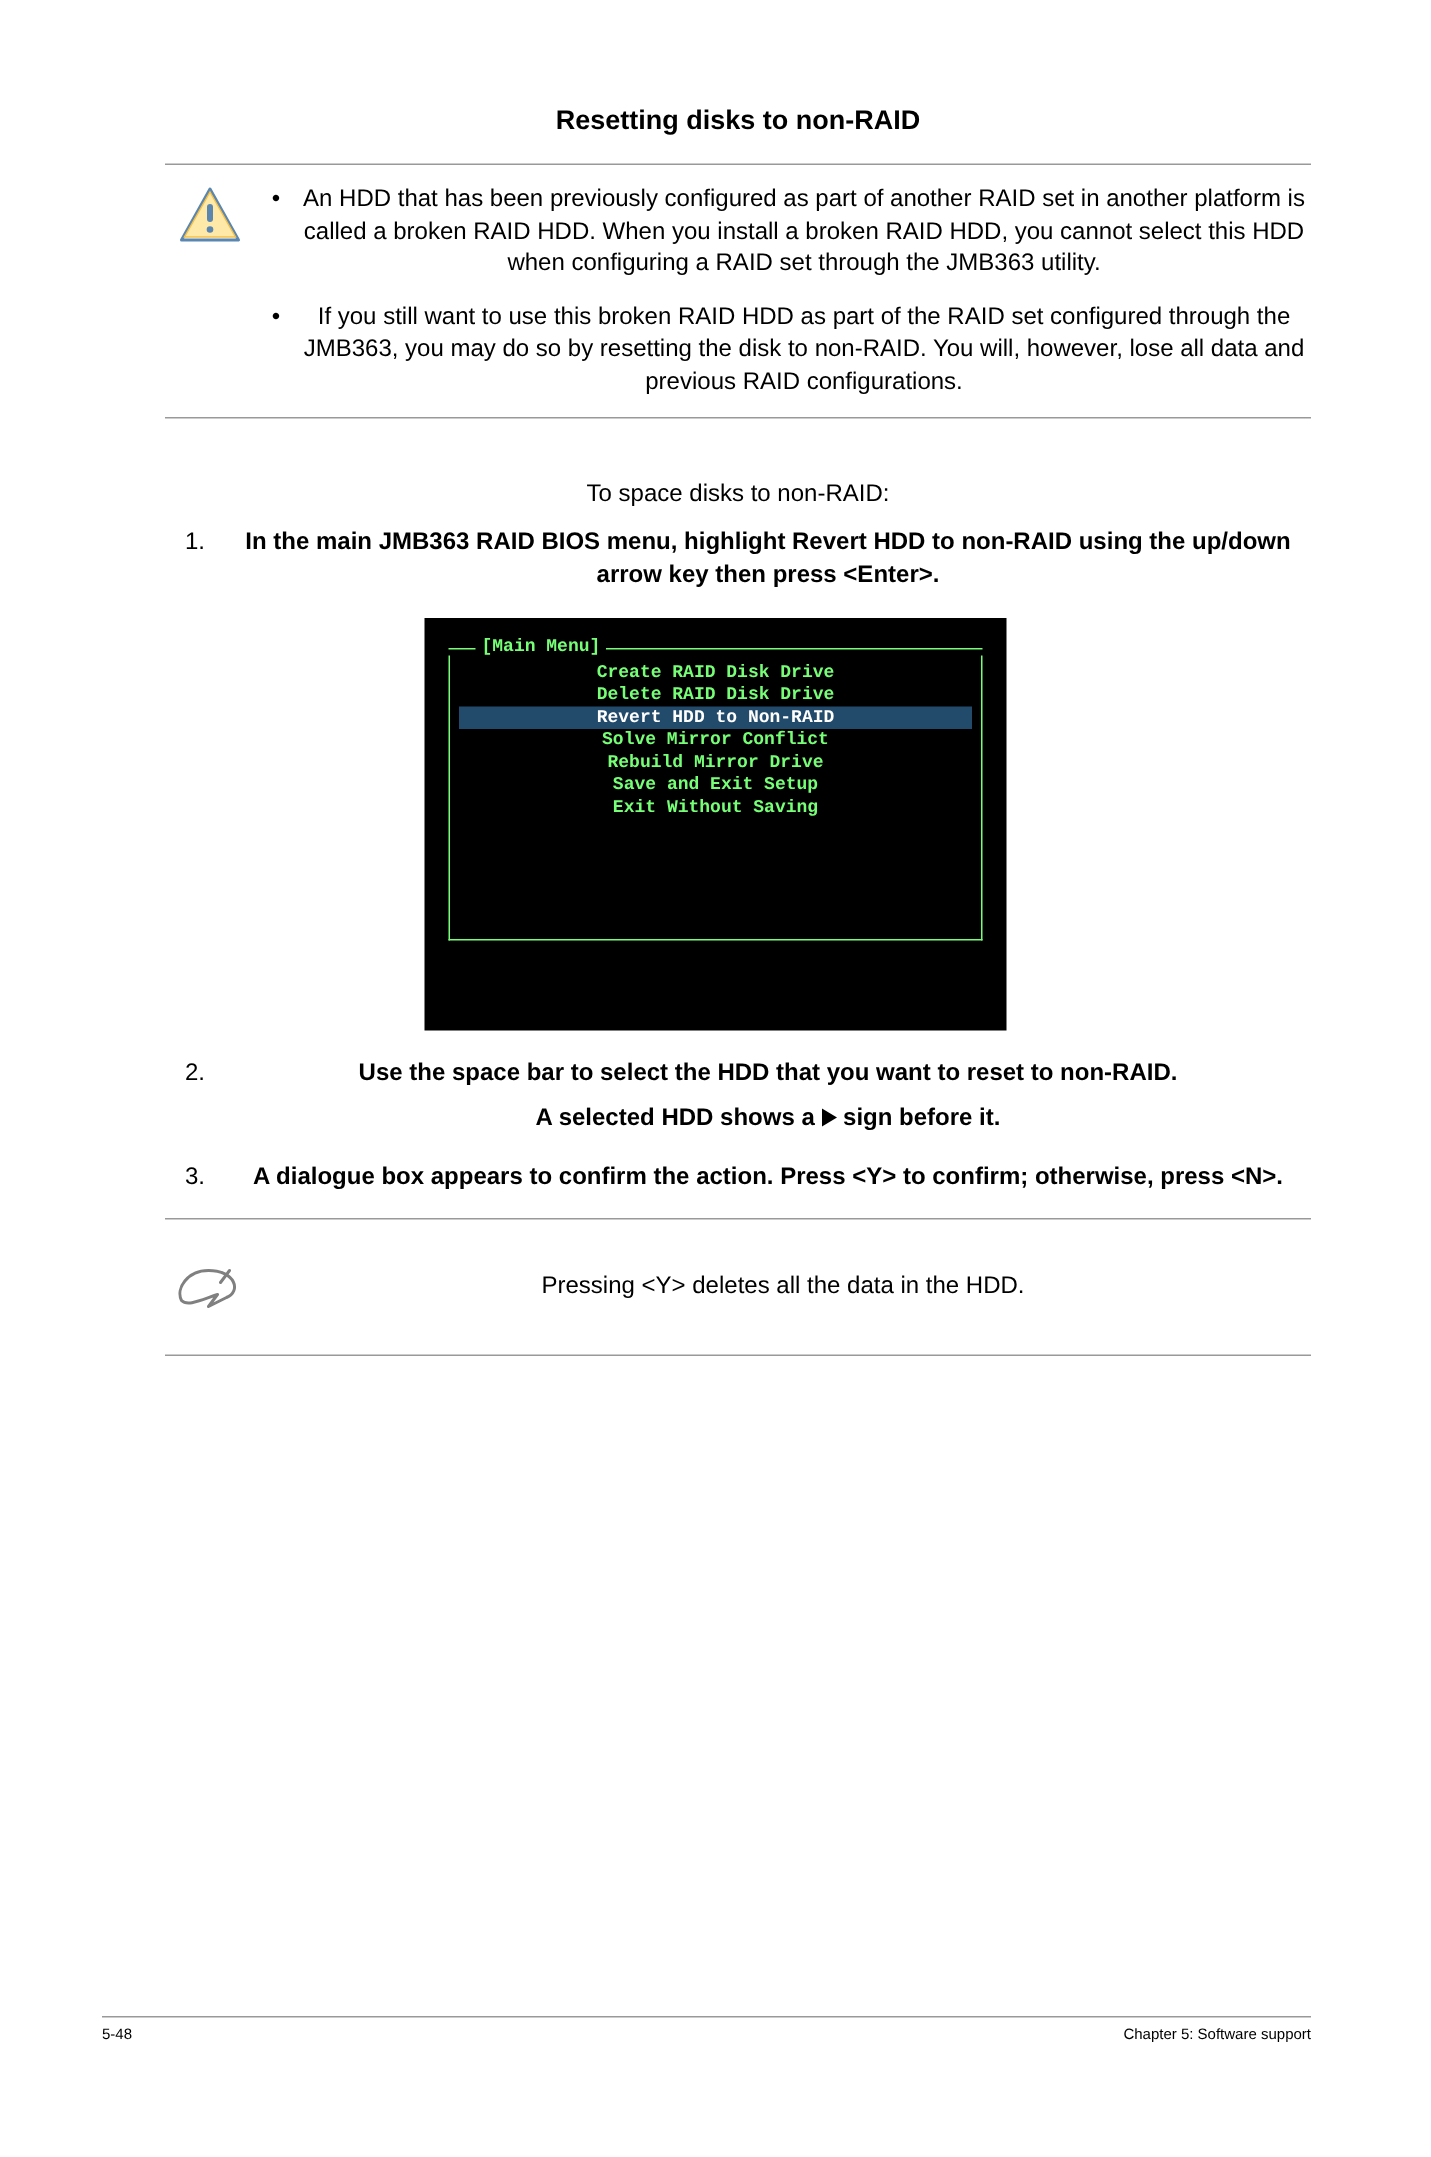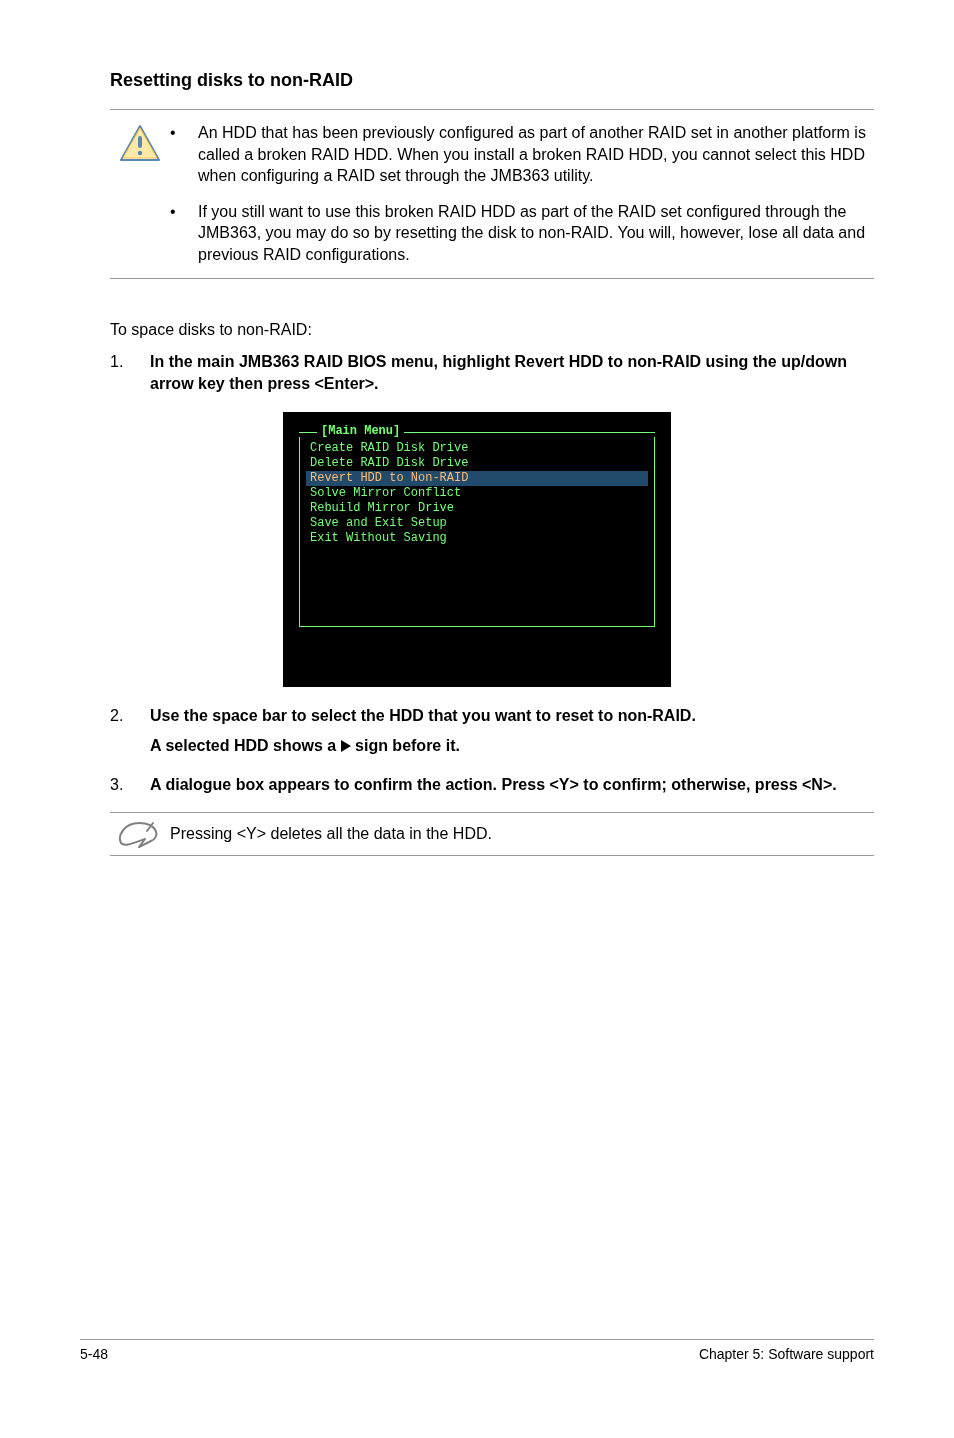--- a/index.html
+++ b/index.html
@@ -12,20 +12,21 @@
     width: 954px;
     min-height: 1438px;
     position: relative;
     box-sizing: border-box;
   }
   .page {
     padding: 70px 80px 40px 80px;
     box-sizing: border-box;
     min-height: 1398px;
     position: relative;
+    text-align: center;
   }
   h2.section-heading {
     font-size: 18px;
     font-weight: bold;
     margin: 0 0 18px 30px;
   }
   .callout {
     margin-left: 30px;
     border-top: 1px solid #999;
     border-bottom: 1px solid #999;
@@ -122,55 +123,55 @@
   }
   .bios-frame {
     border-left: 1.5px solid #76FF76;
     border-right: 1.5px solid #76FF76;
     border-bottom: 1.5px solid #76FF76;
     padding: 4px 6px 80px 6px;
     margin-top: -1px;
   }
   .bios-item {
     padding: 0 4px;
-    font-weight: normal;
+    font-weight: bold;
     white-space: pre;
   }
   .bios-item.highlight {
     background: #224A6A;
-    color: #fdba74;
+    color: #ffffff;
   }
 
   .note-callout {
     margin: 8px 0 12px 30px;
     border-top: 1px solid #999;
     border-bottom: 1px solid #999;
-    padding: 4px 0;
+    padding: 28px 0;
     display: flex;
     align-items: center;
   }
   .note-callout .icon {
     width: 60px;
     flex: 0 0 60px;
     display: flex;
     justify-content: center;
   }
   .note-callout .txt {
     flex: 1;
     line-height: 1.4;
   }
 
   .footer {
     position: absolute;
     bottom: 36px;
-    left: 80px;
+    left: 68px;
     right: 80px;
     border-top: 1px solid #999;
     padding-top: 6px;
-    font-size: 14px;
+    font-size: 10px;
     display: flex;
     justify-content: space-between;
     gap: 24px;
   }
 
   .tri-play {
     display: inline-block;
     width: 0; height: 0;
     border-top: 6px solid transparent;
     border-bottom: 6px solid transparent;

